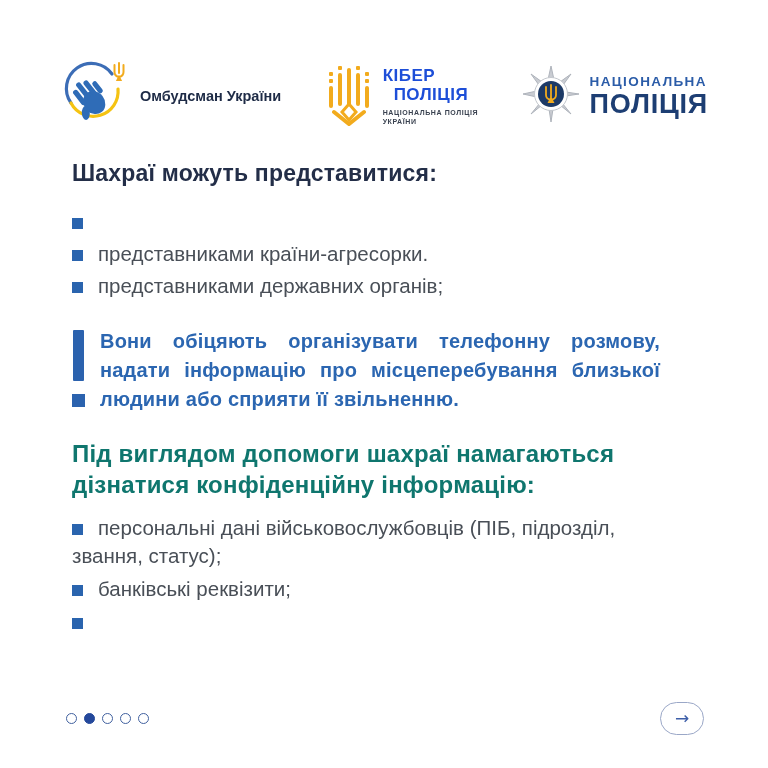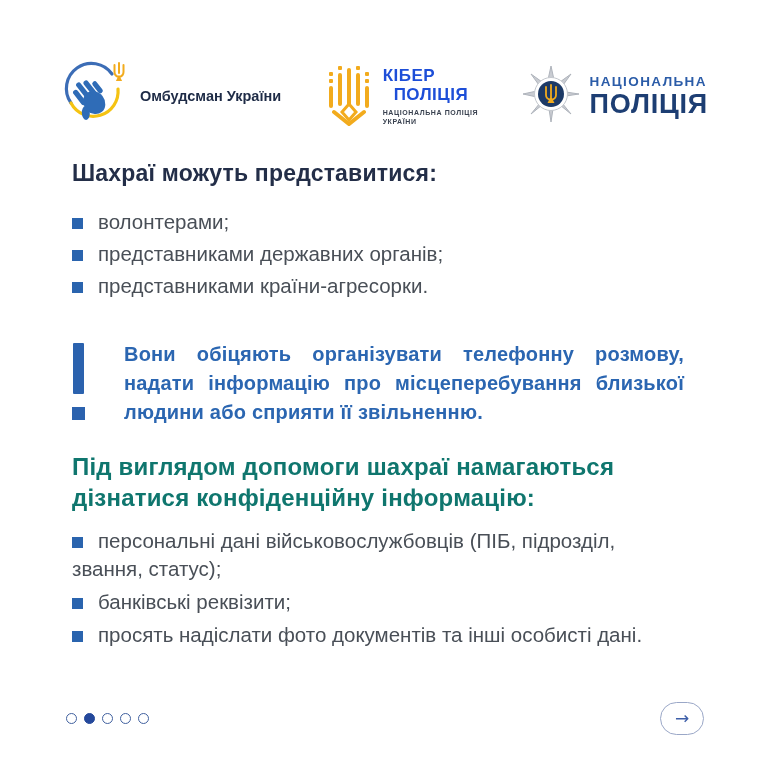--- a/index.html
+++ b/index.html
@@ -54,23 +54,22 @@
     background: #2a64ae;
     margin-right: 15px;
     vertical-align: baseline;
   }
   .list2 { max-width: 600px; }
   .list2 li { line-height: 28px; margin-bottom: 5px; }
 
   .callout {
     display: flex;
     align-items: stretch;
-    margin-top: 39px;
+    margin-top: 26px;
     margin-bottom: 24px;
-    gap: 24px;
   }
   .excl-col {
     width: 13px;
     margin-right: 15px;
     display: flex;
     flex-direction: column;
     align-items: center;
     padding-top: 3px;
   }
   .excl-bar { width: 11px; height: 51px; background: #2b62ae; border-radius: 1px; }
@@ -220,39 +219,39 @@
       <div class="police-line2">ПОЛІЦІЯ</div>
     </span>
   </div>
 </div>
 
 <div class="main">
 
   <div class="h1">Шахраї можуть представитися:</div>
 
   <ul class="bullet-list">
-    <li><span class="sq"></span><span>волонтерами;</span></li>
+    <li><span class="sq"></span></li>
+    <li><span class="sq"></span><span>представниками країни-агресорки.</span></li>
     <li><span class="sq"></span><span>представниками державних органів;</span></li>
-    <li><span class="sq"></span><span>представниками країни-агресорки.</span></li>
   </ul>
 
   <div class="callout">
     <div class="excl-col">
       <div class="excl-bar"></div>
       <div class="excl-dot"></div>
     </div>
     <div class="callout-text">Вони обіцяють організувати телефонну розмову, надати інформацію про місцеперебування близької людини або сприяти її звільненню.</div>
   </div>
 
   <div class="h2">Під виглядом допомоги шахраї намагаються дізнатися конфіденційну інформацію:</div>
 
   <ul class="bullet-list list2">
     <li><span class="sq"></span><span>персональні дані військовослужбовців (ПІБ, підрозділ, звання, статус);</span></li>
     <li><span class="sq"></span><span>банківські реквізити;</span></li>
-    <li><span class="sq"></span><span>просять надіслати фото документів та інші особисті дані.</span></li>
+    <li><span class="sq"></span></li>
   </ul>
 </div>
 
 <div class="footer">
   <div class="dots">
     <span class="dot"></span>
     <span class="dot active"></span>
     <span class="dot"></span>
     <span class="dot"></span>
     <span class="dot"></span>

